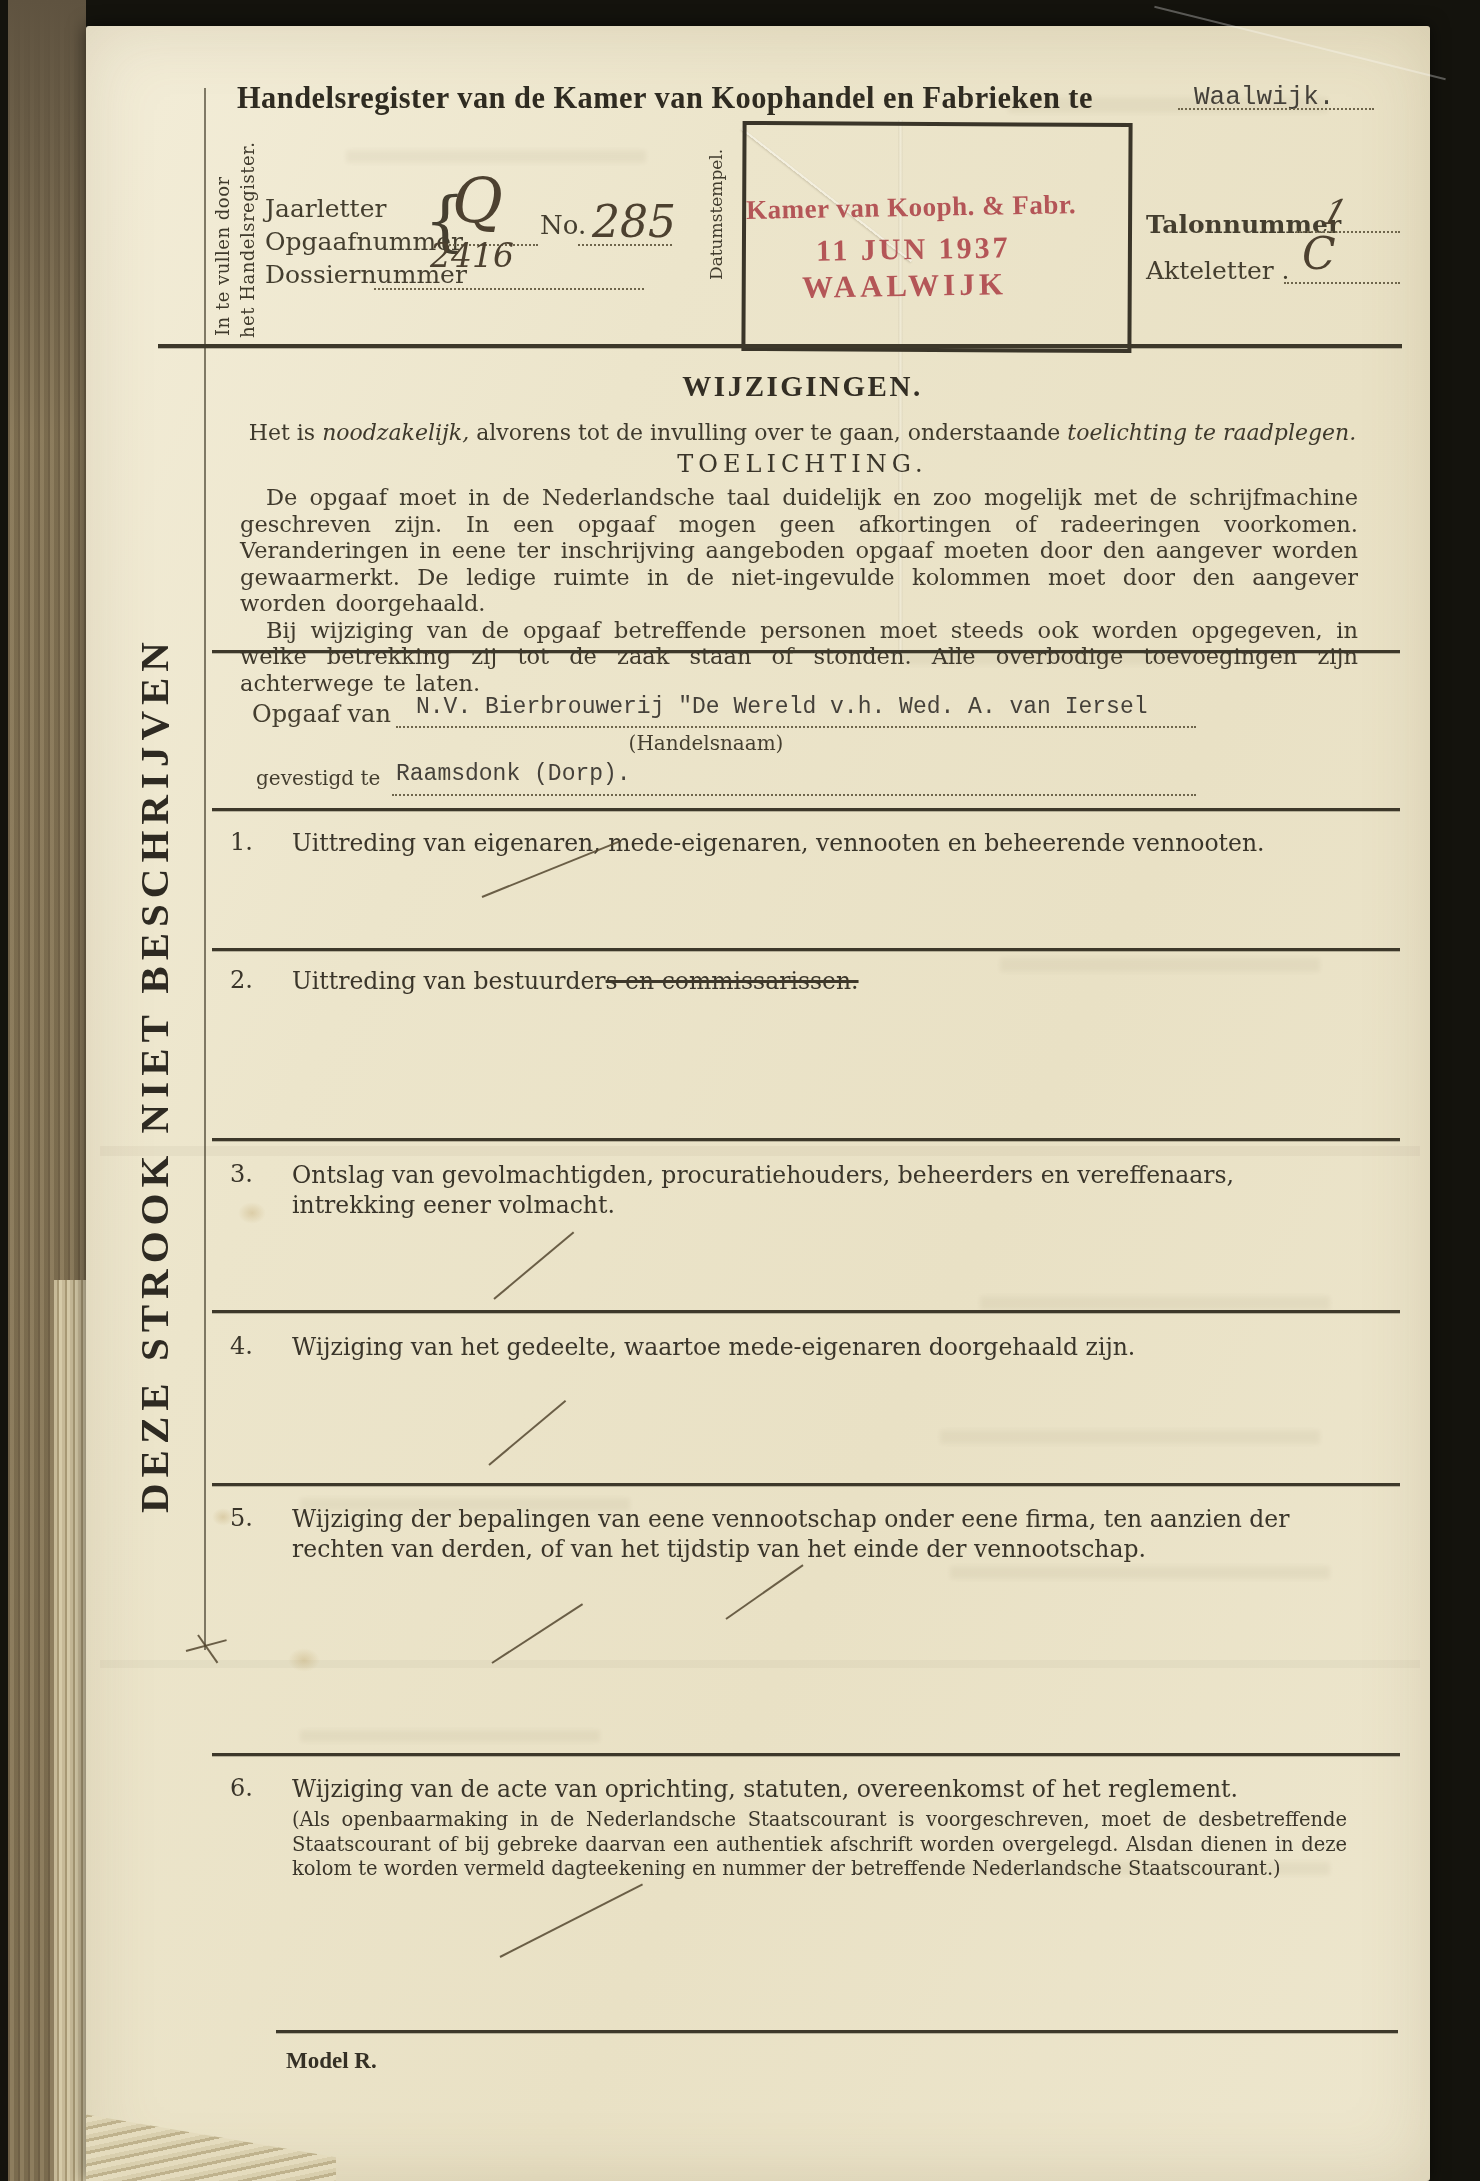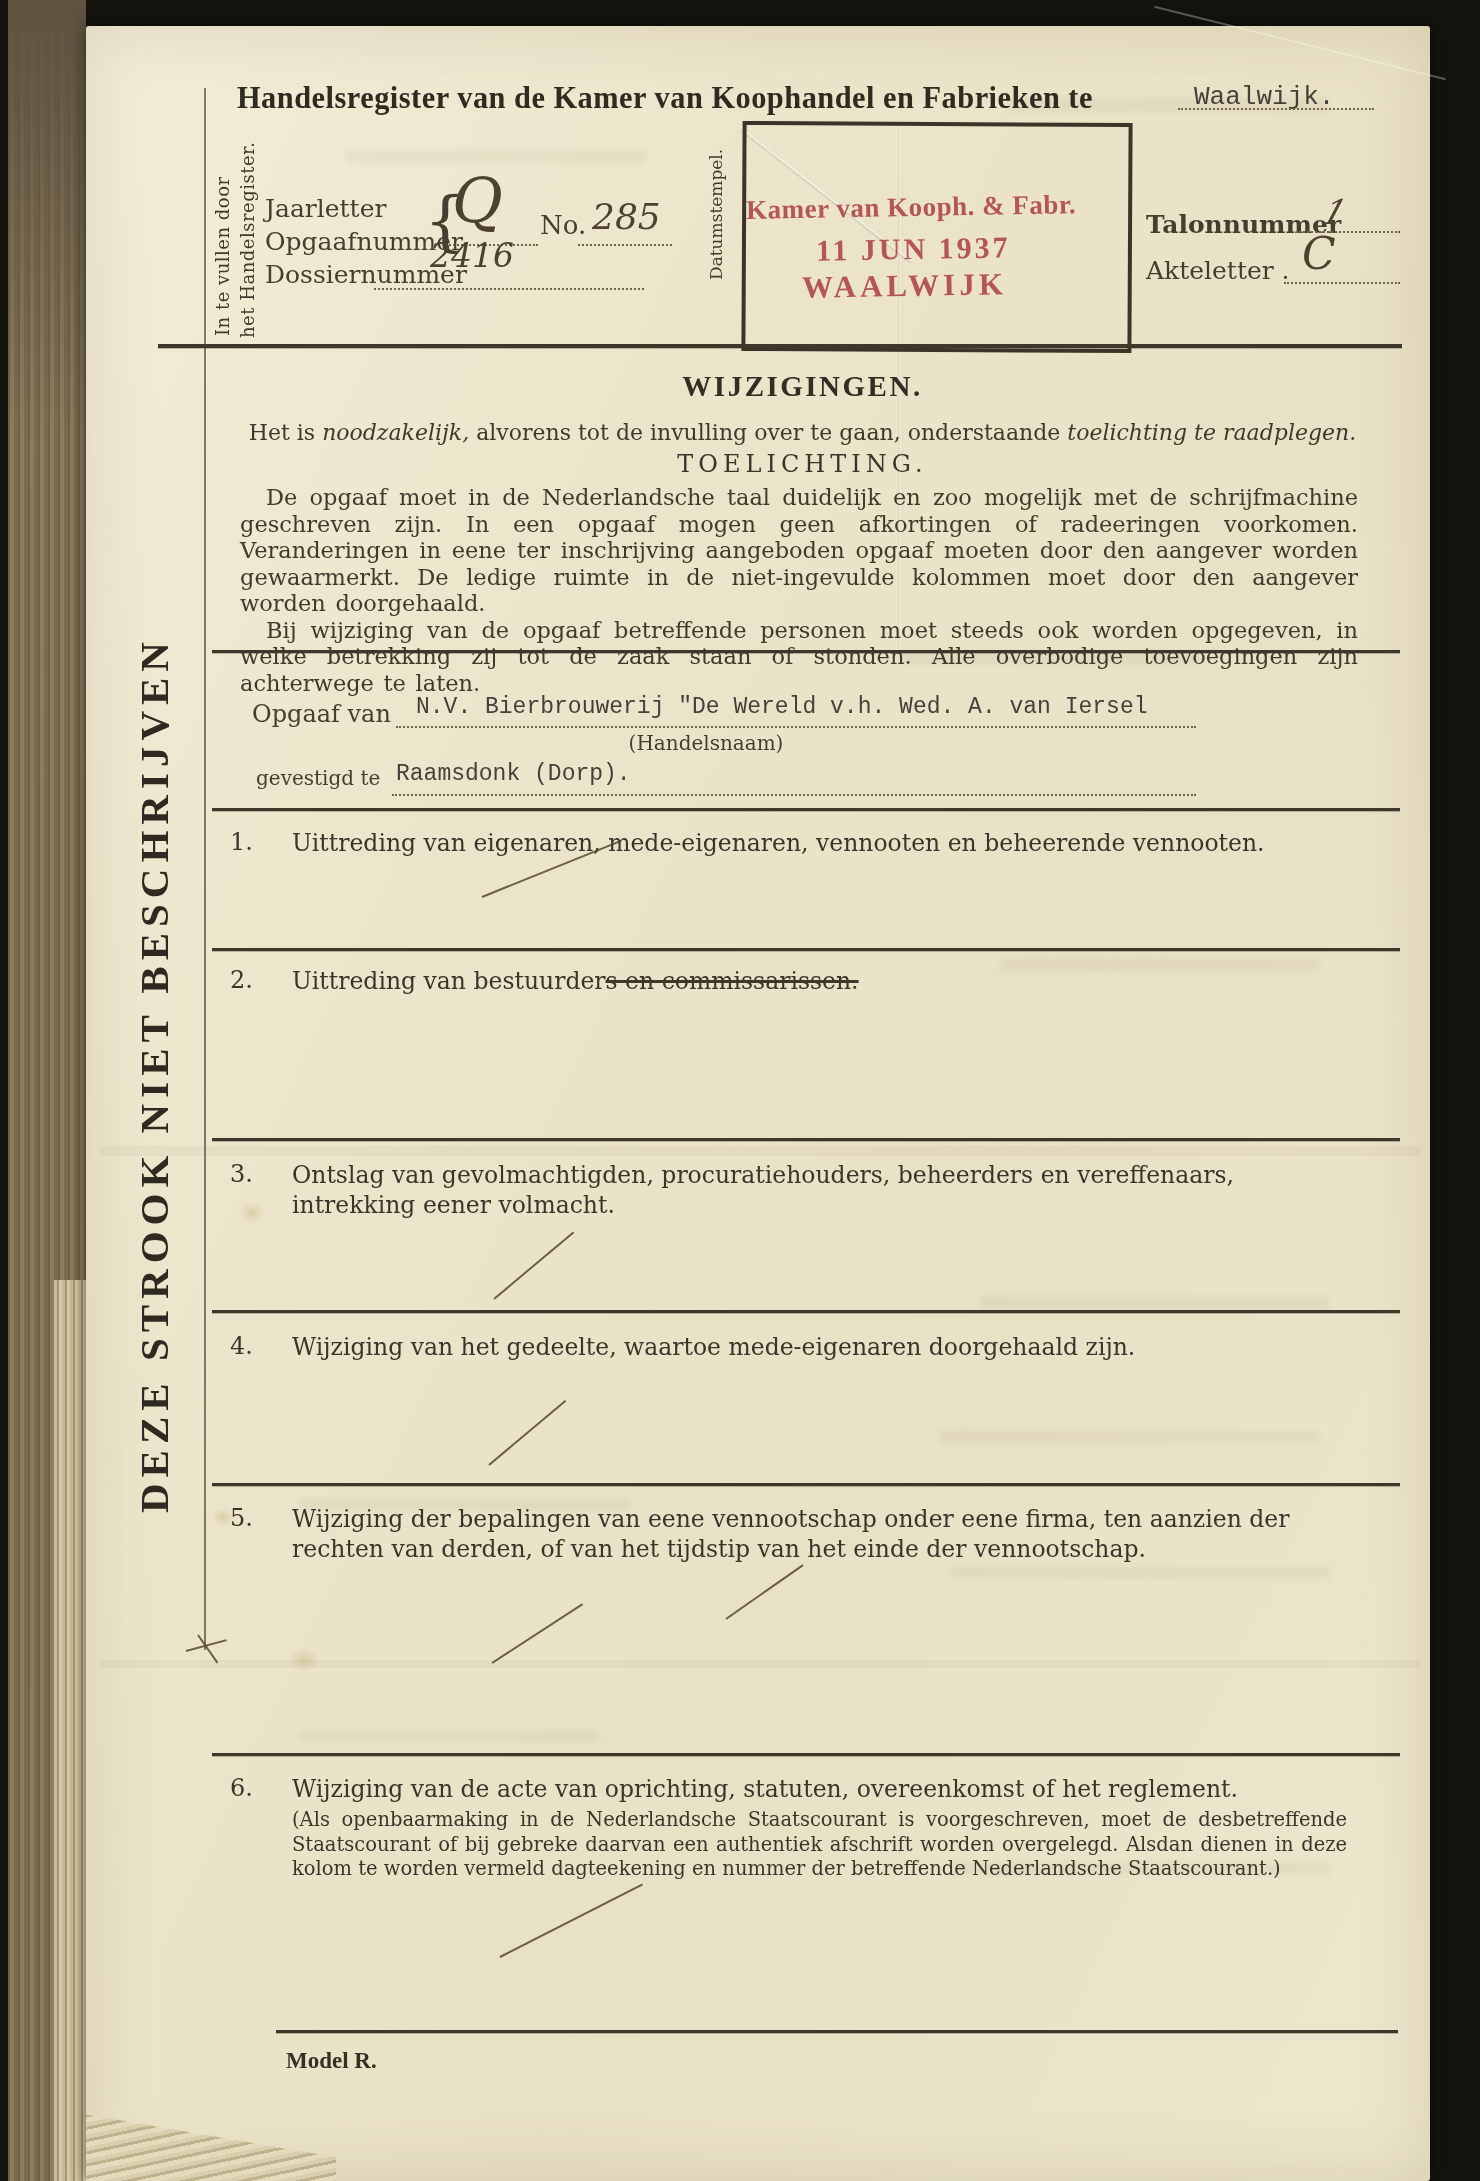--- a/index.html
+++ b/index.html
@@ -81,21 +81,21 @@
   <div class="vtext" style="left:212px;top:126px;height:210px;font-size:18px;letter-spacing:.5px;">In te vullen door</div>
   <div class="vtext" style="left:237px;top:126px;height:212px;font-size:18px;letter-spacing:.5px;">het Handelsregister.</div>
 
   <div class="lab" style="left:265px;top:194px;">Jaarletter</div>
   <div class="lab" style="left:265px;top:227px;">Opgaafnummer</div>
   <div class="lab" style="left:265px;top:260px;">Dossiernummer</div>
   <div style="position:absolute;left:424px;top:182px;font-size:66px;color:#453f30;font-family:'DejaVu Serif',serif;">{</div>
   <div class="hw" style="left:452px;top:164px;font-size:62px;">Q</div>
   <div class="dotted" style="left:446px;top:244px;width:92px;"></div>
   <div class="lab" style="left:540px;top:210px;font-size:26px;">No.</div>
-  <div class="hw" style="left:592px;top:196px;font-size:36px;">285</div>
+  <div class="hw" style="left:592px;top:196px;font-size:44px;">285</div>
   <div class="dotted" style="left:578px;top:244px;width:94px;"></div>
   <div class="hw" style="left:430px;top:236px;font-size:33px;">2416</div>
   <div class="dotted" style="left:374px;top:288px;width:270px;"></div>
 
   <div class="vtext" style="left:706px;top:150px;height:130px;font-size:17px;">Datumstempel.</div>
   <div style="position:absolute;left:742px;top:122px;width:382px;height:222px;border:4px solid #3a3529;transform:rotate(.3deg);"></div>
   <div class="stamp-line" style="left:746px;top:192px;font-size:27px;font-weight:600;letter-spacing:.5px;transform:rotate(-1deg);">Kamer van Kooph. &amp; Fabr.</div>
   <div class="stamp-line" style="left:816px;top:232px;font-size:30px;font-weight:700;letter-spacing:3px;transform:rotate(-1deg);">11 JUN 1937</div>
   <div class="stamp-line" style="left:802px;top:268px;font-size:31px;font-weight:700;letter-spacing:4px;transform:rotate(-1deg);">WAALWIJK</div>
 

